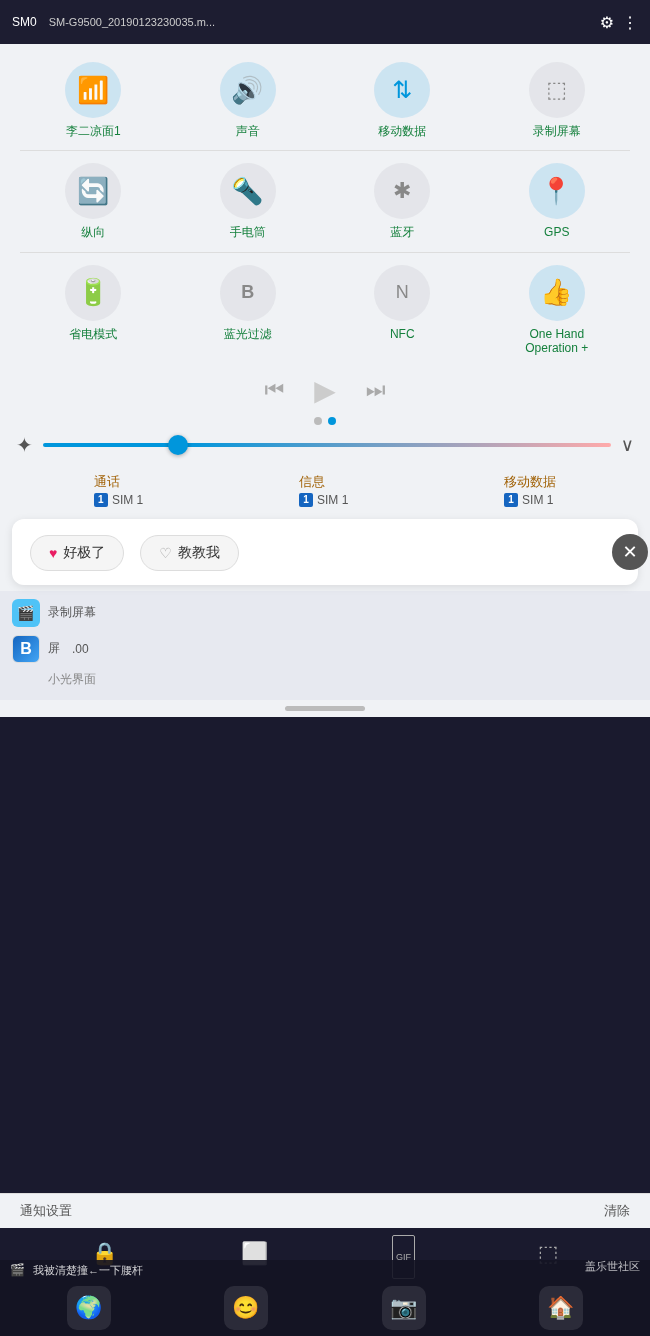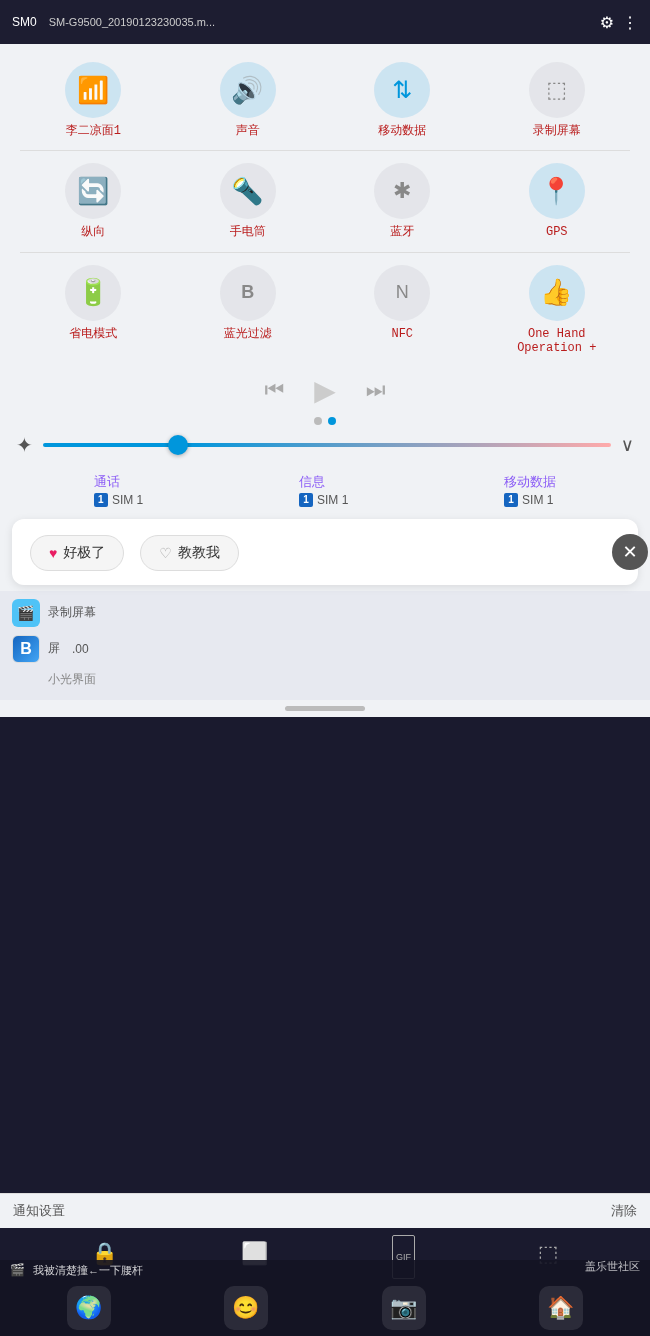--- a/index.html
+++ b/index.html
@@ -69,24 +69,23 @@
       color: #0096dc;
     }
 
     .qs-icon-wrap.inactive {
       background: rgba(180,180,190,0.2);
       color: #888;
     }
 
     .qs-label {
       font-size: 12px;
-      color: #b91c1c;
+      color: #15803d;
       text-align: center;
       line-height: 1.2;
-      font-family: Liberation Mono, monospace;
     }
 
     .qs-divider {
       height: 1px;
       background: #ddd;
       margin: 4px 20px;
     }
 
     
     .media-player {
@@ -160,21 +159,21 @@
       justify-content: space-around;
       padding: 8px 16px 6px;
     }
 
     .sim-item {
       display: flex;
       flex-direction: column;
       align-items: flex-start;
     }
 
-    .sim-title { font-size: 13px; color: #8b5cf6; }
+    .sim-title { font-size: 13px; color: #a16207; }
 
     .sim-badge {
       display: flex;
       align-items: center;
       gap: 4px;
       margin-top: 2px;
     }
 
     .sim-num {
       background: #1565c0;
@@ -305,21 +304,21 @@
     
     .bottom-bar {
       position: absolute;
       bottom: 108px;
       left: 0;
       right: 0;
       background: #f0f2f5;
       display: flex;
       justify-content: space-between;
       align-items: center;
-      padding: 8px 13px;
+      padding: 8px 20px;
       border-top: 1px solid #ddd;
     }
 
     
     .nav-bar {
       position: absolute;
       bottom: 56px;
       left: 0;
       right: 0;
       height: 52px;

